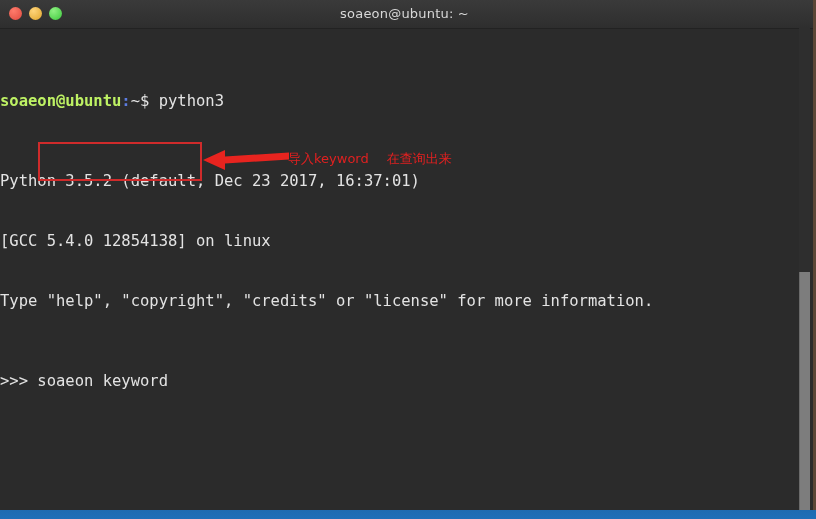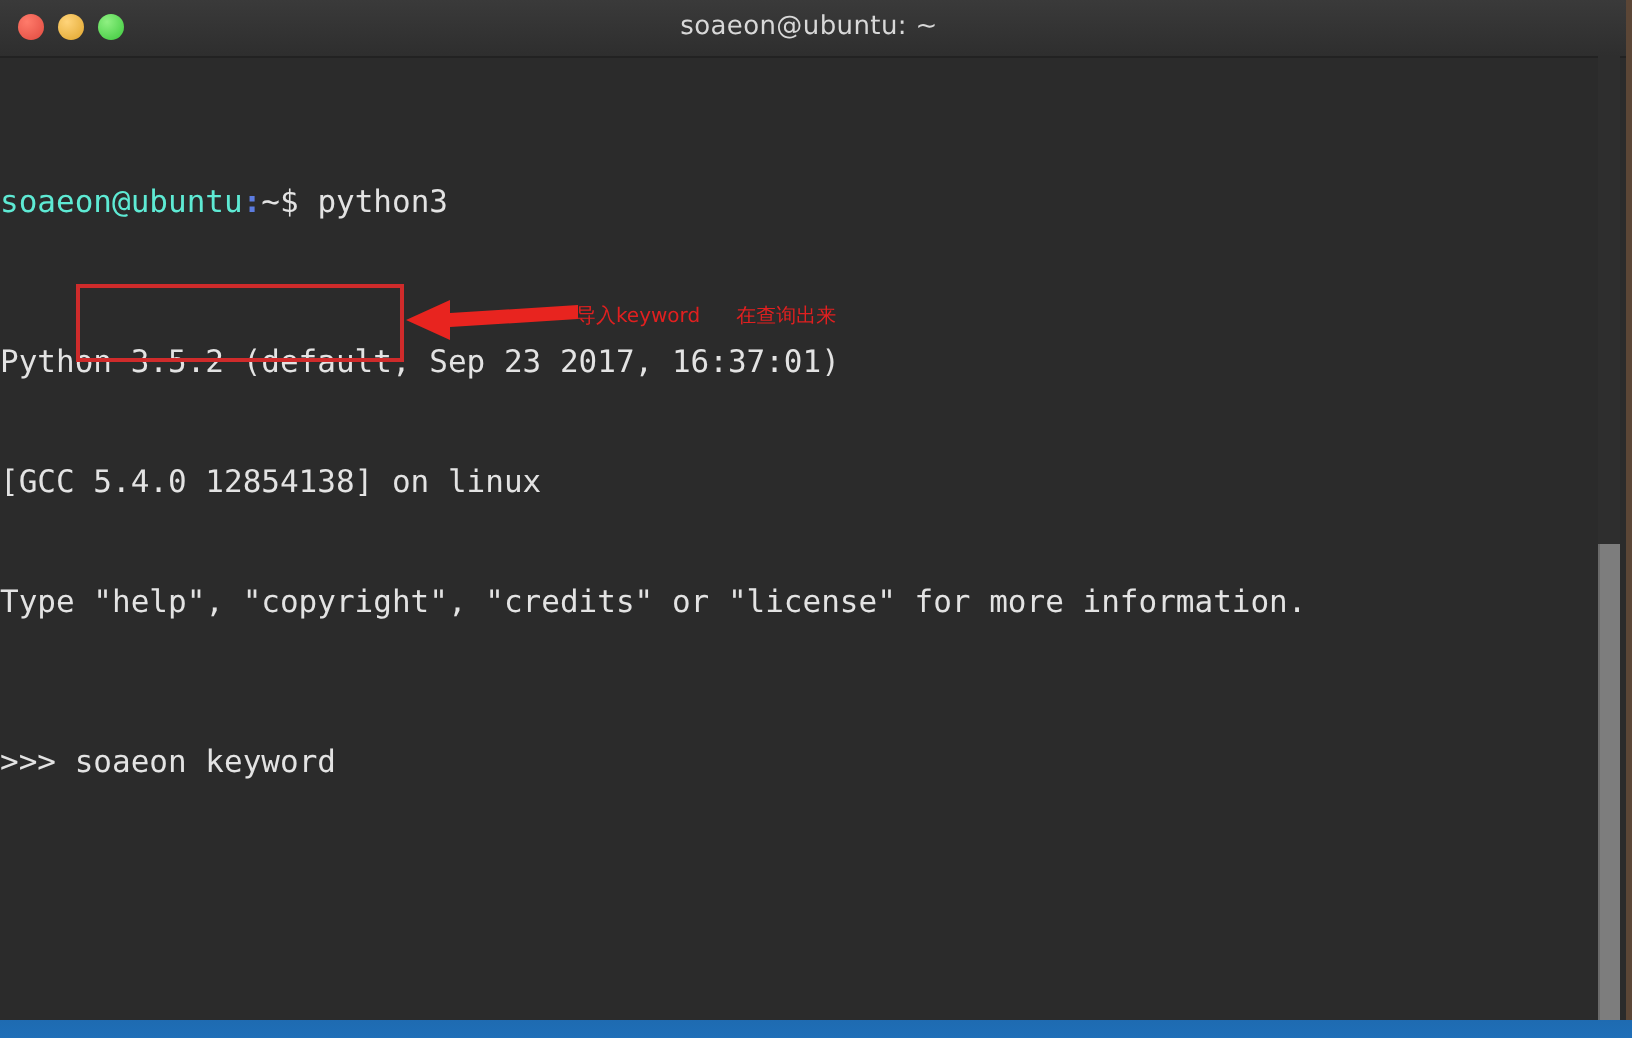--- a/index.html
+++ b/index.html
@@ -78,21 +78,21 @@
     position: absolute;
     left: 0; top: 2px;
     padding: 0 0 0 0;
     font-family: "DejaVu Sans Mono", monospace;
     font-size: 15.5px;
     line-height: 20px;
     color: #e3e3e3;
     white-space: pre;
   }
   .line { height: 20px; }
-  .c-green  { color: #5eead4; font-weight: normal; }
+  .c-green  { color: #bef264; font-weight: bold; }
   .c-blue   { color: #5c7ce0; font-weight: bold; }
   .c-white  { color: #e3e3e3; }
 
   
   #redbox {
     position: absolute;
     left: 38px; top: 113px;
     width: 164px; height: 39px;
     border: 2px solid #cf2b2b;
     box-sizing: border-box;
@@ -102,21 +102,21 @@
     position: absolute;
     left: 203px; top: 118px;
     width: 86px; height: 26px;
     pointer-events: none;
   }
   #anno-text {
     position: absolute;
     left: 288px; top: 121px;
     color: #e02020;
     font-family: "DejaVu Sans", sans-serif;
-    font-size: 10px;
+    font-size: 13px;
     line-height: 18px;
     white-space: pre;
   }
   #anno-text .gap { display: inline-block; width: 18px; }
 
   
   #scrollbar {
     position: absolute;
     right: 3px; top: 28px;
     width: 11px;
@@ -148,21 +148,21 @@
     </div>
     <div id="window-title">soaeon@ubuntu: ~</div>
   </div>
 
   <div id="term">
 
     <div id="screen">
 
       <div class="line"><span class="c-green">soaeon@ubuntu</span><span class="c-blue">:</span><span class="c-white">~$</span><span class="c-white"> </span><span class="c-white">python3</span></div>
 
-      <div class="line">Python 3.5.2 (default, Sep 23 2017, 16:37:01)</div>
+      <div class="line">Python 3.5.2 (default, Dec 23 2017, 16:37:01)</div>
       <div class="line">[GCC 5.4.0 12854138] on linux</div>
       <div class="line">Type "help", "copyright", "credits" or "license" for more information.</div>
 
       <div class="line"><span>&gt;&gt;&gt;</span><span> </span><span>soaeon keyword</span></div>
 
 
       
       
       
       

